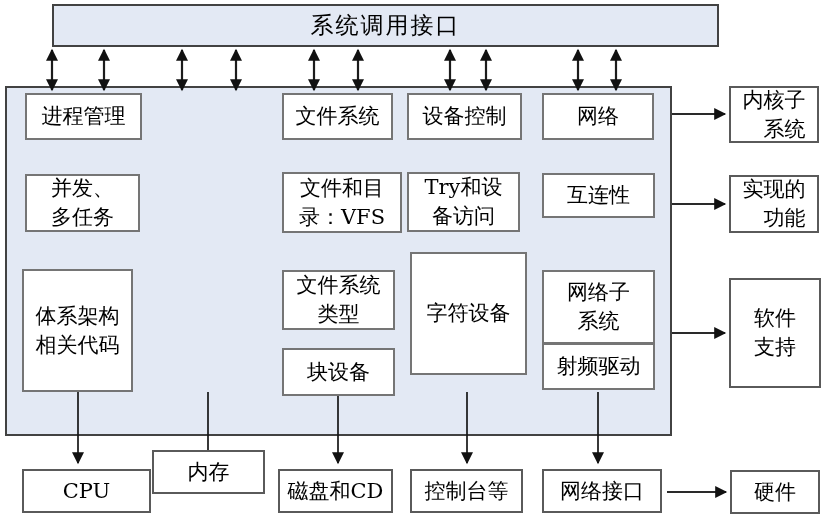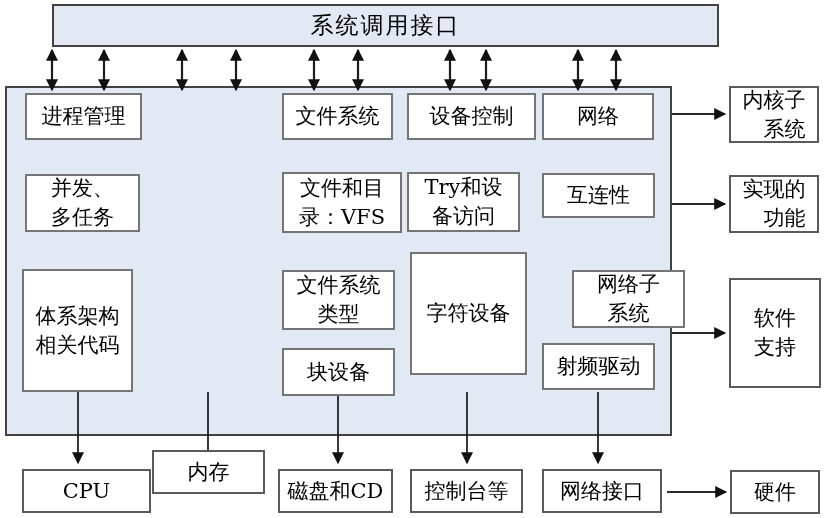--- a/index.html
+++ b/index.html
@@ -58,38 +58,38 @@
     <g stroke="#2a2a2a" stroke-width="2">
       <line x1="672" y1="114" x2="725" y2="114" marker-end="url(#ah)"></line>
       <line x1="672" y1="204" x2="725" y2="204" marker-end="url(#ah)"></line>
       <line x1="672" y1="333" x2="725" y2="333" marker-end="url(#ah)"></line>
       <line x1="667" y1="492" x2="726" y2="492" marker-end="url(#ah)"></line>
     </g>
   </svg>
 
   <div class="box" style="left:25px;top:93px;width:117px;height:47px">进程管理</div>
   <div class="box" style="left:282px;top:93px;width:111px;height:47px">文件系统</div>
-  <div class="box" style="left:407px;top:93px;width:129px;height:47px">设备控制</div>
+  <div class="box" style="left:407px;top:93px;width:115px;height:47px">设备控制</div>
   <div class="box" style="left:25px;top:174px;width:115px;height:58px">并发、
 多任务</div>
 
   <div class="box" style="left:542px;top:93px;width:112px;height:47px">网络</div>
   <div class="box" style="left:282px;top:172px;width:120px;height:61px">文件和目
 录：VFS</div>
   <div class="box" style="left:407px;top:172px;width:113px;height:60px">Try和设
 备访问</div>
   <div class="box" style="left:542px;top:173px;width:113px;height:45px">互连性</div>
 
   <div class="box" style="left:22px;top:269px;width:111px;height:123px">体系架构
 相关代码</div>
   <div class="box" style="left:282px;top:270px;width:113px;height:60px">文件系统
 类型</div>
   <div class="box" style="left:282px;top:348px;width:113px;height:48px">块设备</div>
   <div class="box" style="left:410px;top:252px;width:117px;height:123px">字符设备</div>
-  <div class="box" style="left:572px;top:270px;width:113px;height:58px">网络子
+  <div class="box" style="left:542px;top:270px;width:113px;height:74px">网络子
 系统</div>
   <div class="box" style="left:542px;top:343px;width:113px;height:47px">射频驱动</div>
 
   <div class="box outer" style="left:22px;top:469px;width:129px;height:44px">CPU</div>
   <div class="box outer" style="left:152px;top:450px;width:113px;height:44px">内存</div>
   <div class="box outer" style="left:278px;top:469px;width:115px;height:44px">磁盘和CD</div>
   <div class="box outer" style="left:410px;top:469px;width:113px;height:44px">控制台等</div>
   <div class="box outer" style="left:542px;top:469px;width:120px;height:44px">网络接口</div>
 
   <div class="box outer" style="left:729px;top:86px;width:90px;height:57px">内核子

